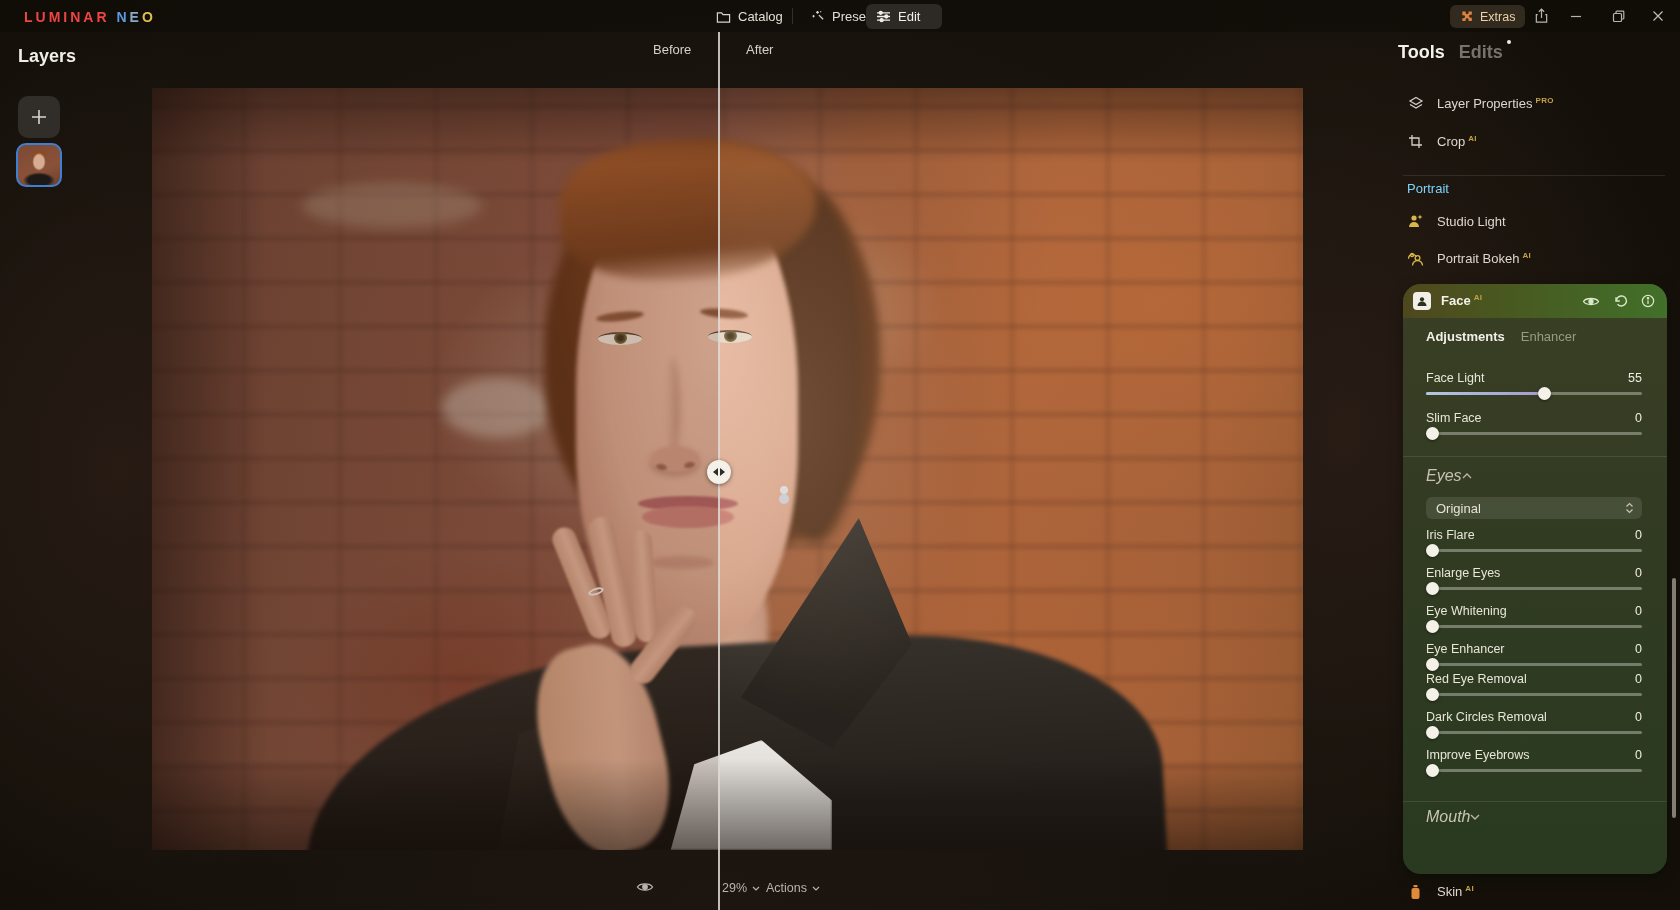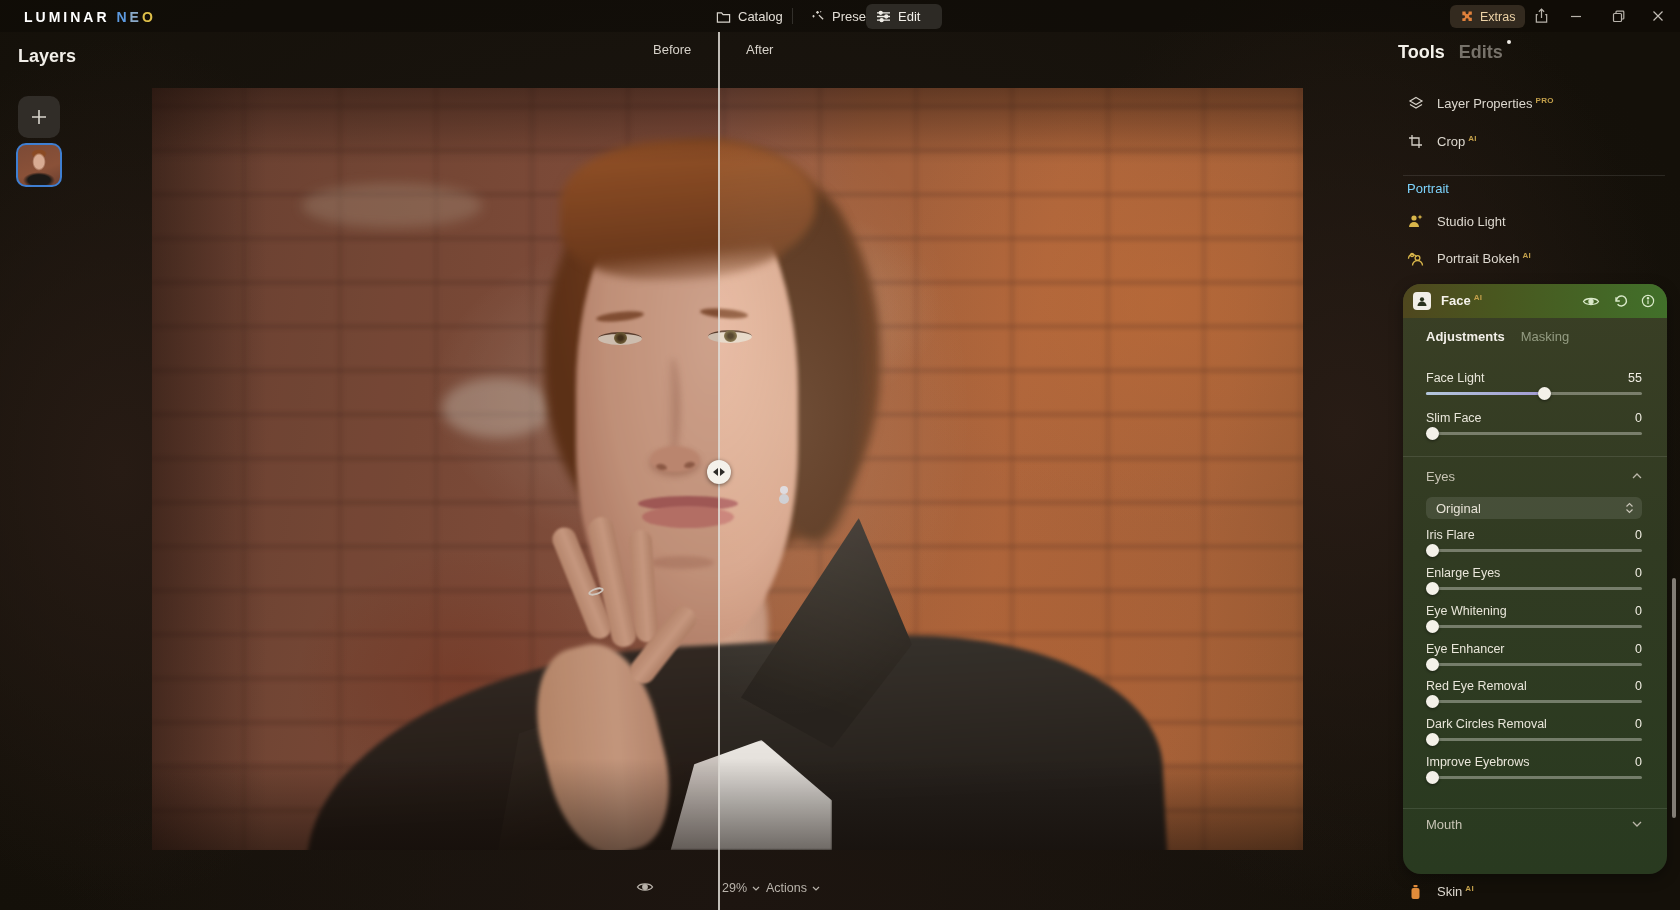--- a/index.html
+++ b/index.html
@@ -12,21 +12,21 @@
     background:
       radial-gradient(420px 620px at 120px 470px, #271b14 0%, rgba(39,27,20,0) 70%),
       radial-gradient(480px 680px at 1345px 430px, #281c15 0%, rgba(40,28,21,0) 70%),
       radial-gradient(900px 420px at 730px 900px, #1d1510 0%, rgba(29,21,16,0) 75%),
       radial-gradient(1200px 800px at 730px 430px, #1d1712 0%, #141009 85%);
   }
   #titlebar-shade { position:absolute; left:0; top:0; width:1680px; height:32px; background:rgba(10,8,5,.45); }
 
   
   .logo { position:absolute; left:24px; top:9px; font-size:14px; font-weight:700; letter-spacing:3px; }
-  .logo .lp { color:#ffffff; } 
+  .logo .lp { color:#ef4444; } 
   .logo .n1{ color:#5d9ae0; } .logo .n2{ color:#8aa9c9; } .logo .n3{ color:#dfc04a; }
   .nav-tab { position:absolute; top:4px; height:25px; display:flex; align-items:center; gap:7px;
     font-size:13px; color:#e2ddd5; padding:0 10px; border-radius:6px; cursor:default; }
   .nav-tab.active { background:#2d2a25; color:#f2efe9; }
   .nav-sep { position:absolute; top:8px; left:792px; width:1px; height:16px; background:rgba(255,255,255,.14); }
   .win-btn { position:absolute; top:4px; width:26px; height:24px; display:flex; align-items:center; justify-content:center; color:#b8b3ab; }
   .extras-btn { position:absolute; left:1450px; top:5px; height:23px; padding:0 10px; border-radius:6px;
     background:#332a1f; display:flex; align-items:center; gap:6px; font-size:12.5px; color:#ecd2a6; }
 
   
@@ -166,21 +166,21 @@
   .fp-tabs { display:flex; gap:16px; margin-top:8px; height:20px; align-items:center; font-size:13px; }
   .fp-tab-active { color:#f2efe8; font-weight:700; } .fp-tab { color:#949c82; }
   .slider-row .s-head { display:flex; justify-content:space-between; align-items:center; height:16px; font-size:12.5px; }
   .slider-row .s-label { color:#e9e6da; } .slider-row .s-value { color:#f0ede2; }
   .slider-row .s-trackzone { position:relative; height:14px; }
   .slider-row .s-track { position:absolute; left:0; right:0; top:6px; height:3px; border-radius:2px; background:rgba(235,235,225,.38); }
   .slider-row .s-fill { position:absolute; left:0; top:0; height:3px; border-radius:2px;
     background:linear-gradient(90deg,#b3c6dc,#a29bd3); }
   .slider-row .s-knob { position:absolute; top:1px; width:13px; height:13px; border-radius:50%;
     background:#f4f1e9; box-shadow:0 1px 3px rgba(0,0,0,.45); }
-  .sec-head { display:flex; justify-content:space-between; align-items:center; height:18px; font-size:13px; color:#c7c3b4; }
+  .sec-head { display:flex; justify-content:flex-start; align-items:center; height:18px; font-size:16px; color:#c7c3b4;font-style:italic; }
   .dropdown { margin-top:12px; height:22px; border-radius:6px; background:rgba(255,255,255,.10);
     display:flex; align-items:center; justify-content:space-between; padding:0 8px 0 10px; font-size:13px; color:#e6e2d6; }
   .fp-div { height:1px; background:rgba(255,255,255,.10); margin:0 -25px 0 -23px; }
 
   #panel-scrollbar { position:absolute; left:274px; top:578px; width:4px; height:240px; border-radius:2px; background:rgba(222,217,207,.55); }
   #skin-row { top:884px; }
 
   svg { display:block; }
 </style>
 </head>
@@ -427,21 +427,21 @@
                 <path d="M7 6.2 V10"></path>
                 <circle cx="7" cy="4.2" r=".7" fill="#d9e9c9"></circle>
               </svg>
             </span>
         </span>
       </div>
 
       <div class="fp-body">
         <div class="fp-tabs">
           <span class="fp-tab-active">Adjustments</span>
-          <span class="fp-tab">Masking</span>
+          <span class="fp-tab">Enhancer</span>
         </div>
 
         <div id="face-sliders">
             <div class="slider-row" style="margin-top: 24px;">
               <div class="s-head">
                 <span class="s-label">Face Light</span>
                 <span class="s-value">55</span>
               </div>
               <div class="s-trackzone">
                 <div class="s-track">
@@ -517,21 +517,21 @@
             <div class="slider-row" style="margin-top: 8px;">
               <div class="s-head">
                 <span class="s-label">Eye Enhancer</span>
                 <span class="s-value">0</span>
               </div>
               <div class="s-trackzone">
                 <div class="s-track"></div>
                 <div class="s-knob" style="left: 0px;"></div>
               </div>
             </div>
-            <div class="slider-row" style="margin-top: 7px;">
+            <div class="slider-row" style="margin-top: 0;">
               <div class="s-head">
                 <span class="s-label">Red Eye Removal</span>
                 <span class="s-value">0</span>
               </div>
               <div class="s-trackzone">
                 <div class="s-track"></div>
                 <div class="s-knob" style="left: 0px;"></div>
               </div>
             </div>
             <div class="slider-row" style="margin-top: 8px;">

